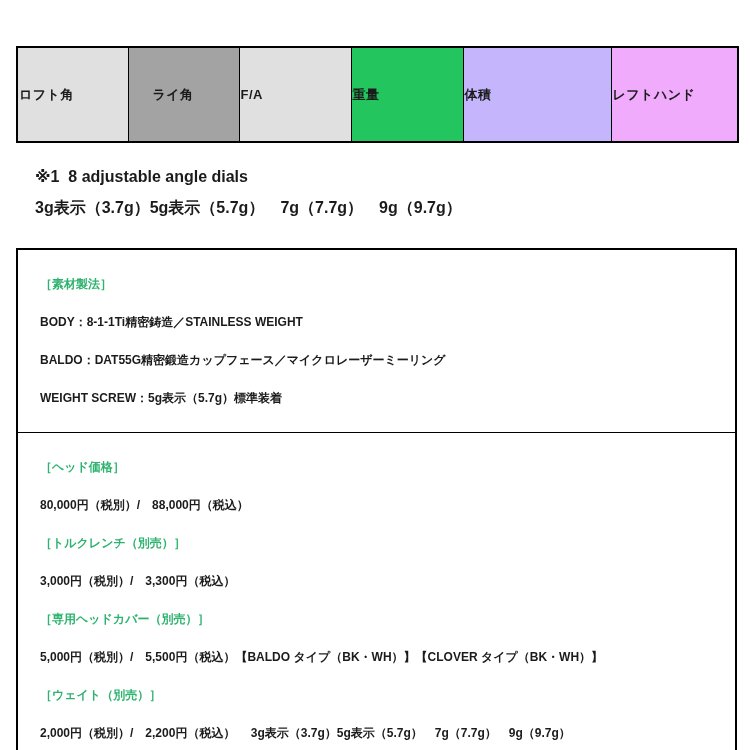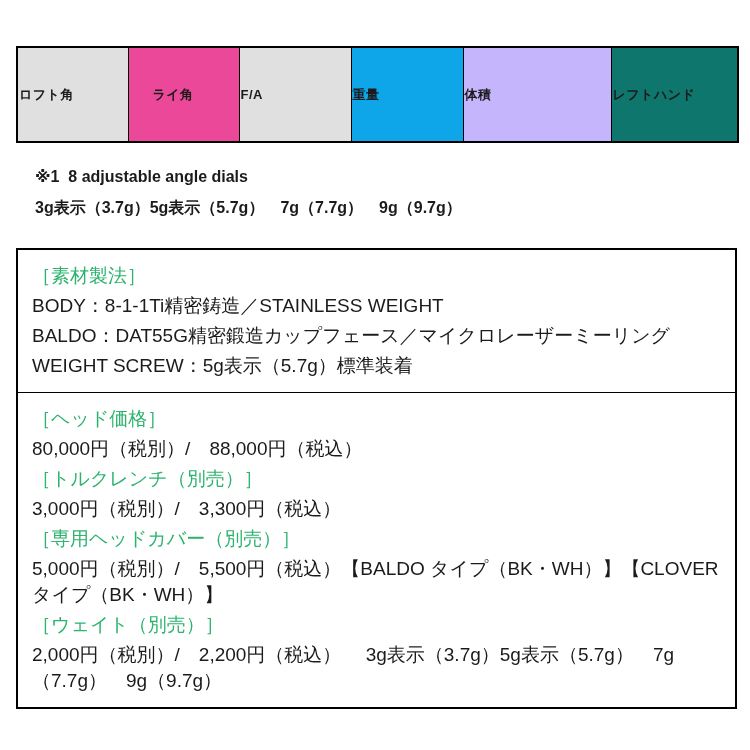--- a/index.html
+++ b/index.html
@@ -74,25 +74,25 @@
     border: 2px solid #000;
     background: #ffffff;
   }
   .box-part {
     padding: 9px 10px 9px 10px;
   }
   .box-part.second {
     border-top: 1px solid #000;
   }
   .dline {
-    font-size: 19px;
-    font-weight: normal;
+    font-size: 12px;
+    font-weight: bold;
     line-height: 26px;
     white-space: pre-wrap;
-    margin: 4px;
+    margin: 12px;
   }
   .dline.green {
     color: var(--accent-green, #2db36e);
   }
 </style>
 </head>
 <body>
 
 <div class="page">
 
@@ -101,25 +101,25 @@
       <col class="c1">
         <col class="c2">
         <col class="c3">
         <col class="c4">
         <col class="c5">
         <col class="c6">
     </colgroup>
     <tbody>
         <tr>
       <th style="background: rgb(224, 224, 224);">ロフト角</th>
-      <th style="background: #ec4899; padding-left: 24px;">ライ角</th>
+      <th style="background: #a3a3a3; padding-left: 24px;">ライ角</th>
       <th style="background: rgb(224, 224, 224);">F/A</th>
-      <th style="background: #0ea5e9;">重量</th>
+      <th style="background: #22c55e;">重量</th>
       <th style="background: #c4b5fd;">体積</th>
-      <th style="background: #0f766e;">レフトハンド</th>
+      <th style="background: #f0abfc;">レフトハンド</th>
     </tr>
   </tbody>
     </table>
 
   <div class="notes">
     <p class="note">※1  8 adjustable angle dials</p>
     <p class="note">3g表示（3.7g）5g表示（5.7g）　7g（7.7g）　9g（9.7g）</p>
   </div>
 
   <div class="details-box">

